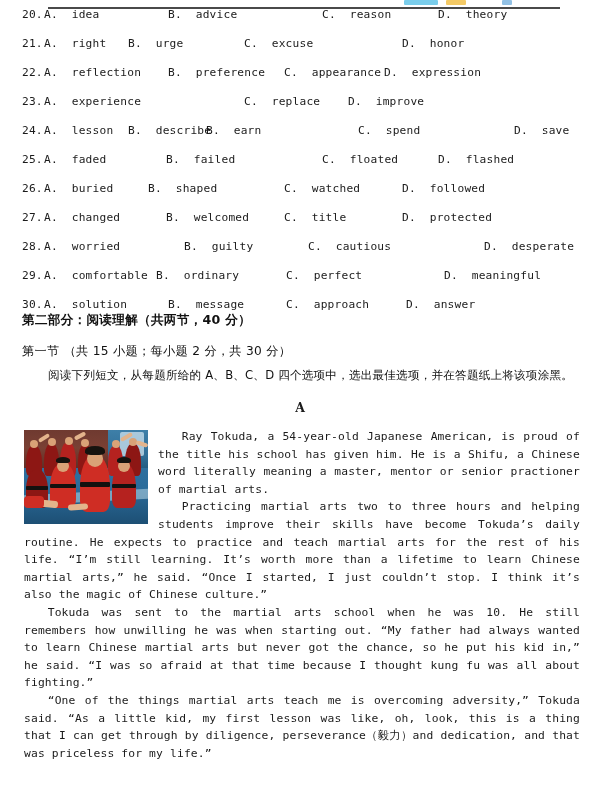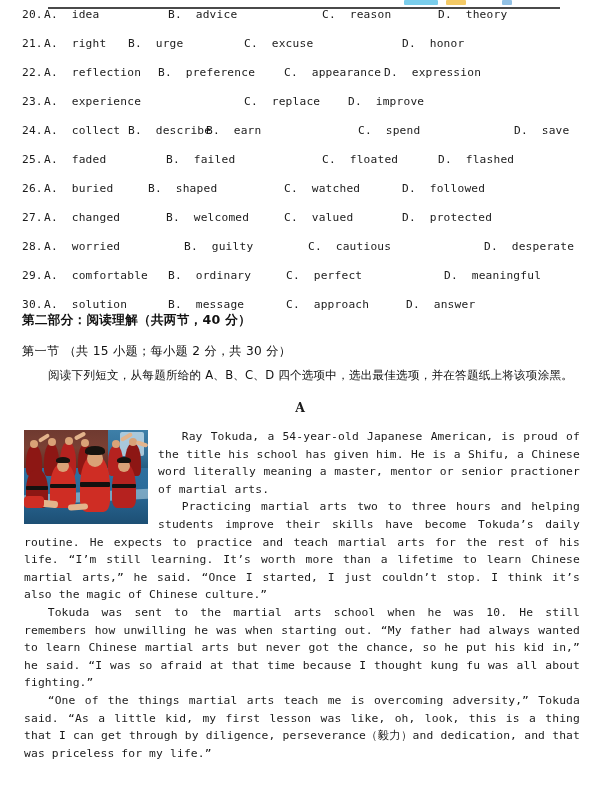--- a/index.html
+++ b/index.html
@@ -203,34 +203,34 @@
     <div class="q-row">
       <span class="cell q-num">21.</span>
       <span class="cell opt" style="left: 44px;"><span>A.</span>&nbsp;&nbsp;<span>right</span></span>
       <span class="cell opt" style="left: 128px;"><span>B.</span>&nbsp;&nbsp;<span>urge</span></span>
       <span class="cell opt" style="left: 244px;"><span>C.</span>&nbsp;&nbsp;<span>excuse</span></span>
       <span class="cell opt" style="left: 402px;"><span>D.</span>&nbsp;&nbsp;<span>honor</span></span>
     </div>
     <div class="q-row">
       <span class="cell q-num">22.</span>
       <span class="cell opt" style="left: 44px;"><span>A.</span>&nbsp;&nbsp;<span>reflection</span></span>
-      <span class="cell opt" style="left: 158px;"><span>B.</span>&nbsp;&nbsp;<span>preference</span></span>
+      <span class="cell opt" style="left: 168px;"><span>B.</span>&nbsp;&nbsp;<span>preference</span></span>
       <span class="cell opt" style="left: 284px;"><span>C.</span>&nbsp;&nbsp;<span>appearance</span></span>
       <span class="cell opt" style="left: 384px;"><span>D.</span>&nbsp;&nbsp;<span>expression</span></span>
     </div>
     <div class="q-row">
       <span class="cell q-num">23.</span>
       <span class="cell opt" style="left: 44px;"><span>A.</span>&nbsp;&nbsp;<span>experience</span></span>
       <span class="cell opt" style="left: 128px; margin-top: 29px;"><span>B.</span>&nbsp;&nbsp;<span>describe</span></span>
       <span class="cell opt" style="left: 244px;"><span>C.</span>&nbsp;&nbsp;<span>replace</span></span>
       <span class="cell opt" style="left: 348px;"><span>D.</span>&nbsp;&nbsp;<span>improve</span></span>
     </div>
     <div class="q-row">
       <span class="cell q-num">24.</span>
-      <span class="cell opt" style="left: 44px;"><span>A.</span>&nbsp;&nbsp;<span>collect</span></span>
+      <span class="cell opt" style="left: 44px;"><span>A.</span>&nbsp;&nbsp;<span>lesson</span></span>
       <span class="cell opt" style="left: 206px;"><span>B.</span>&nbsp;&nbsp;<span>earn</span></span>
       <span class="cell opt" style="left: 358px;"><span>C.</span>&nbsp;&nbsp;<span>spend</span></span>
       <span class="cell opt" style="left: 514px;"><span>D.</span>&nbsp;&nbsp;<span>save</span></span>
     </div>
     <div class="q-row">
       <span class="cell q-num">25.</span>
       <span class="cell opt" style="left: 44px;"><span>A.</span>&nbsp;&nbsp;<span>faded</span></span>
       <span class="cell opt" style="left: 166px;"><span>B.</span>&nbsp;&nbsp;<span>failed</span></span>
       <span class="cell opt" style="left: 322px;"><span>C.</span>&nbsp;&nbsp;<span>floated</span></span>
       <span class="cell opt" style="left: 438px;"><span>D.</span>&nbsp;&nbsp;<span>flashed</span></span>
@@ -239,34 +239,34 @@
       <span class="cell q-num">26.</span>
       <span class="cell opt" style="left: 44px;"><span>A.</span>&nbsp;&nbsp;<span>buried</span></span>
       <span class="cell opt" style="left: 148px;"><span>B.</span>&nbsp;&nbsp;<span>shaped</span></span>
       <span class="cell opt" style="left: 284px;"><span>C.</span>&nbsp;&nbsp;<span>watched</span></span>
       <span class="cell opt" style="left: 402px;"><span>D.</span>&nbsp;&nbsp;<span>followed</span></span>
     </div>
     <div class="q-row">
       <span class="cell q-num">27.</span>
       <span class="cell opt" style="left: 44px;"><span>A.</span>&nbsp;&nbsp;<span>changed</span></span>
       <span class="cell opt" style="left: 166px;"><span>B.</span>&nbsp;&nbsp;<span>welcomed</span></span>
-      <span class="cell opt" style="left: 284px;"><span>C.</span>&nbsp;&nbsp;<span>valued</span></span>
+      <span class="cell opt" style="left: 284px;"><span>C.</span>&nbsp;&nbsp;<span>title</span></span>
       <span class="cell opt" style="left: 402px;"><span>D.</span>&nbsp;&nbsp;<span>protected</span></span>
     </div>
     <div class="q-row">
       <span class="cell q-num">28.</span>
       <span class="cell opt" style="left: 44px;"><span>A.</span>&nbsp;&nbsp;<span>worried</span></span>
       <span class="cell opt" style="left: 184px;"><span>B.</span>&nbsp;&nbsp;<span>guilty</span></span>
       <span class="cell opt" style="left: 308px;"><span>C.</span>&nbsp;&nbsp;<span>cautious</span></span>
       <span class="cell opt" style="left: 444px; padding-left: 40px;"><span>D.</span>&nbsp;&nbsp;<span>desperate</span></span>
     </div>
     <div class="q-row">
       <span class="cell q-num">29.</span>
       <span class="cell opt" style="left: 44px;"><span>A.</span>&nbsp;&nbsp;<span>comfortable</span></span>
-      <span class="cell opt" style="left: 168px; text-align: center;"><span>B.</span>&nbsp;&nbsp;<span>ordinary</span></span>
+      <span class="cell opt" style="left: 156px; text-align: center;"><span>B.</span>&nbsp;&nbsp;<span>ordinary</span></span>
       <span class="cell opt" style="left: 286px;"><span>C.</span>&nbsp;&nbsp;<span>perfect</span></span>
       <span class="cell opt" style="left: 444px;"><span>D.</span>&nbsp;&nbsp;<span>meaningful</span></span>
     </div>
     <div class="q-row">
       <span class="cell q-num">30.</span>
       <span class="cell opt" style="left: 44px;"><span>A.</span>&nbsp;&nbsp;<span>solution</span></span>
       <span class="cell opt" style="left: 168px;"><span>B.</span>&nbsp;&nbsp;<span>message</span></span>
       <span class="cell opt" style="left: 286px;"><span>C.</span>&nbsp;&nbsp;<span>approach</span></span>
       <span class="cell opt" style="left: 406px;"><span>D.</span>&nbsp;&nbsp;<span>answer</span></span>
     </div>

